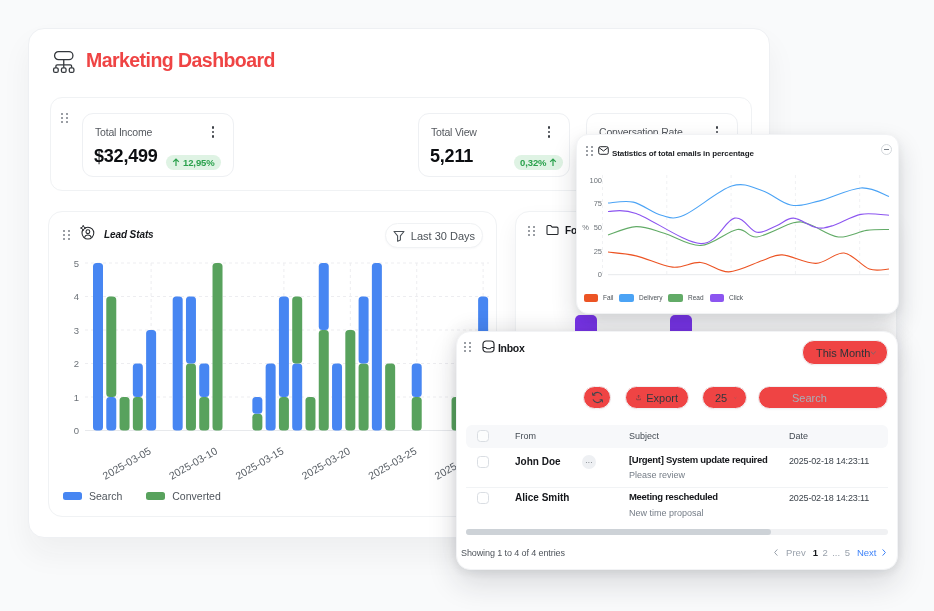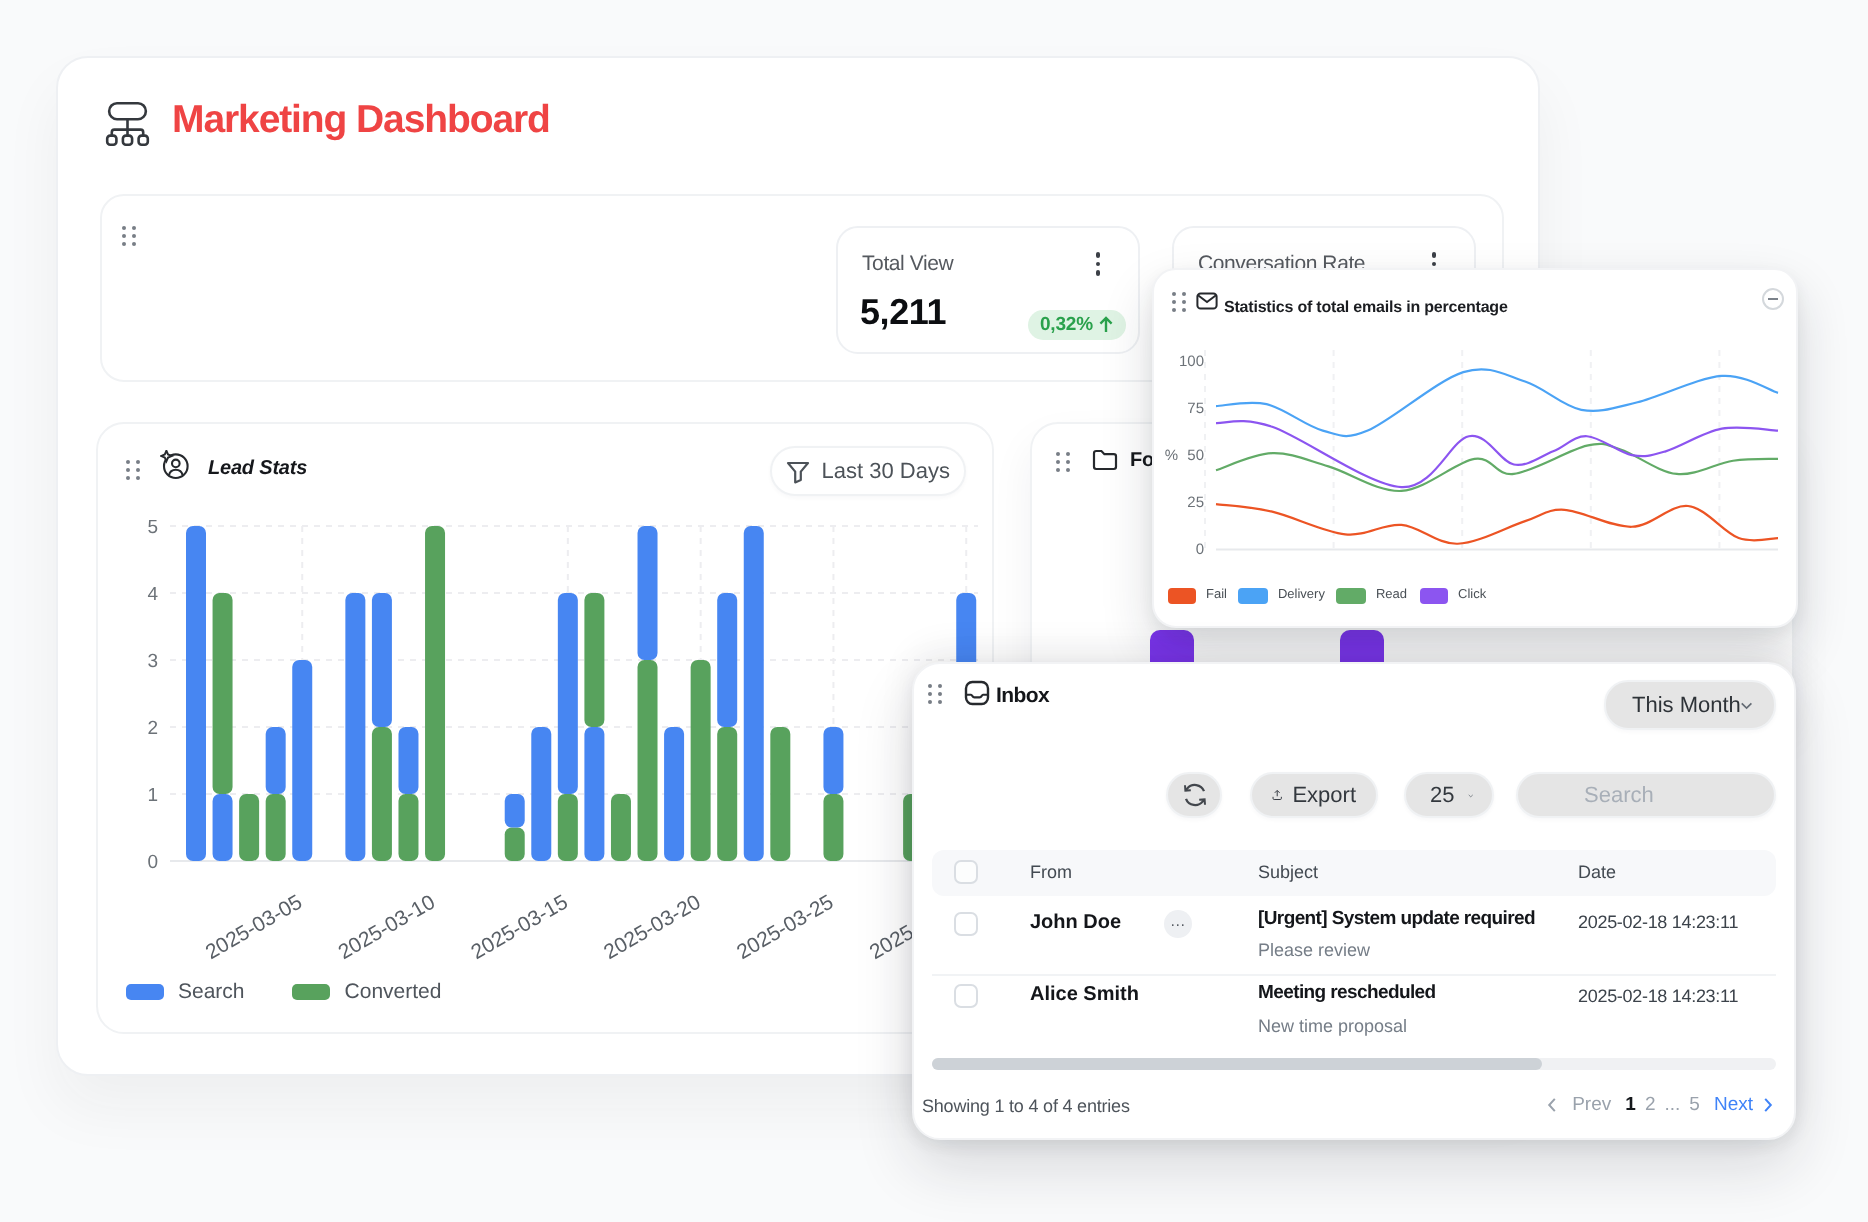--- a/index.html
+++ b/index.html
@@ -29,21 +29,21 @@
   
   #folder-card { left:515px; top:211px; width:382px; height:150px; border:1px solid #f0f2f4; border-radius:14px; z-index:3; box-shadow:0 10px 22px rgba(30,36,48,.06); overflow:hidden; }
   
   #email-card { left:576px; top:134px; width:323px; height:180px; border:1px solid #f2f3f5; border-radius:12px; z-index:4; box-shadow:0 12px 26px rgba(25,31,42,.16), 0 3px 8px rgba(25,31,42,.06); }
   #email-title { position:absolute; left:35px; top:14px; font-size:8px; font-weight:700; color:#1b1d21; letter-spacing:-0.1px; }
   #email-min-btn { position:absolute; right:6px; top:9px; width:11px; height:11px; border:1px solid #d4d8dc; border-radius:50%; display:flex; align-items:center; justify-content:center; cursor:pointer; }
   #email-min-btn i { width:5px; height:1.2px; background:#7b828a; display:block; }
   
   #inbox-card { left:456px; top:331px; width:442px; height:239px; border:1px solid #f2f3f5; border-radius:14px; z-index:5; box-shadow:0 -6px 18px rgba(25,31,42,.07), 0 14px 30px rgba(25,31,42,.14), 0 3px 8px rgba(25,31,42,.06); }
   #inbox-title { position:absolute; left:498px; top:342px; letter-spacing:-0.3px; font-size:10.5px; font-weight:700; color:#14161a; z-index:6; }
-  .pill { position:absolute; border:1px solid #f0f2f4; border-radius:12px; background:#e5e5e5; display:flex; align-items:center; z-index:6; box-shadow:0 1px 2px rgba(30,36,48,.03); }
+  .pill { position:absolute; border:1px solid #f0f2f4; border-radius:12px; background:#ef4444; display:flex; align-items:center; z-index:6; box-shadow:0 1px 2px rgba(30,36,48,.03); }
   #month-btn { left:802px; top:340px; width:86px; height:25px; padding:0 10px 0 13px; justify-content:space-between; font-size:11px; color:#2e3338; cursor:pointer; white-space:nowrap; font-family:inherit; }
   #refresh-btn { left:583px; top:386px; width:28px; height:23px; justify-content:center; cursor:pointer; }
   #export-btn { left:625px; top:386px; width:64px; height:23px; gap:5px; padding:0 10px; font-size:11px; color:#33383e; cursor:pointer; font-family:inherit; }
   #pagesize-btn { left:702px; top:386px; width:45px; height:23px; gap:7px; padding:0 9px 0 12px; font-size:11px; color:#33383e; cursor:pointer; font-family:inherit; }
   #search-box { left:758px; top:386px; width:130px; height:23px; gap:23px; padding:0 10px; }
   #search-input { border:none; outline:none; width:90px; font-size:11px; color:#33383e; background:transparent; font-family:inherit; }
   #search-input::placeholder { color:#a8afb8; }
   
   #tbl-head { left:466px; top:425px; width:422px; height:23px; background:#f7f8fa; border-radius:6px; z-index:6; }
   .th { position:absolute; font-size:9px; color:#434a52; top:6px; }
@@ -87,20 +87,35 @@
 <div class="abs" id="stats-row">
   <span class="drag-dots" style="position:absolute;left:10px;top:15px;">
       <i></i>
       <i></i>
       <i></i>
       <i></i>
       <i></i>
       <i></i>
     </span>
 
+  <div class="stat-card" style="left:31px;">
+    <span class="stat-title">Total Income</span>
+    <span class="kebab">
+        <i></i>
+        <i></i>
+        <i></i>
+      </span>
+    <span class="stat-value">$32,499</span>
+    <span class="badge green" style="left:83px;">
+      <svg width="8" height="9" viewBox="0 0 8 9">
+          <path d="M4 8 V1.3 M1.2 3.8 L4 1 L6.8 3.8" stroke="#2aa14c" stroke-width="1.2" fill="none"></path>
+        </svg>
+      <span>12,95%</span>
+    </span>
+  </div>
 
 
   <div class="stat-card" style="left:367px;">
     <span class="stat-title">Total View</span>
     <span class="kebab">
         <i></i>
         <i></i>
         <i></i>
       </span>
     <span class="stat-value">5,211</span>

